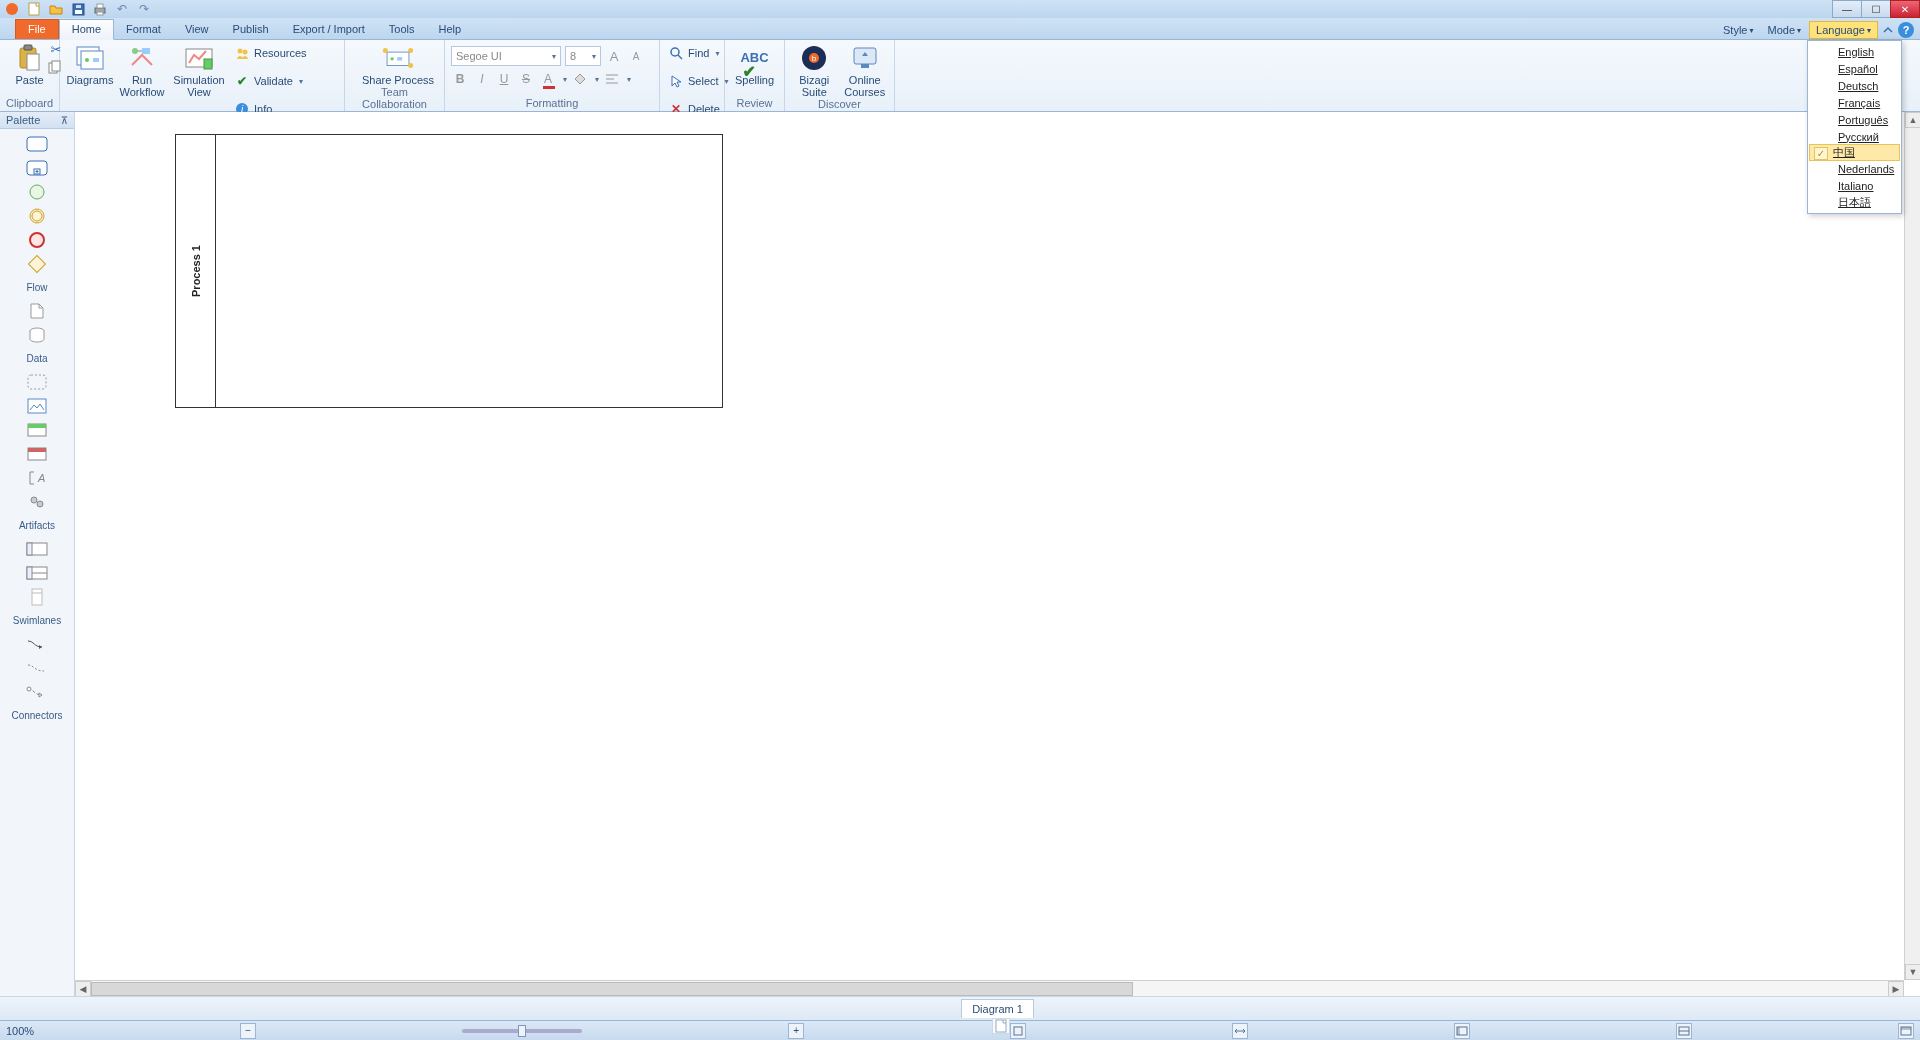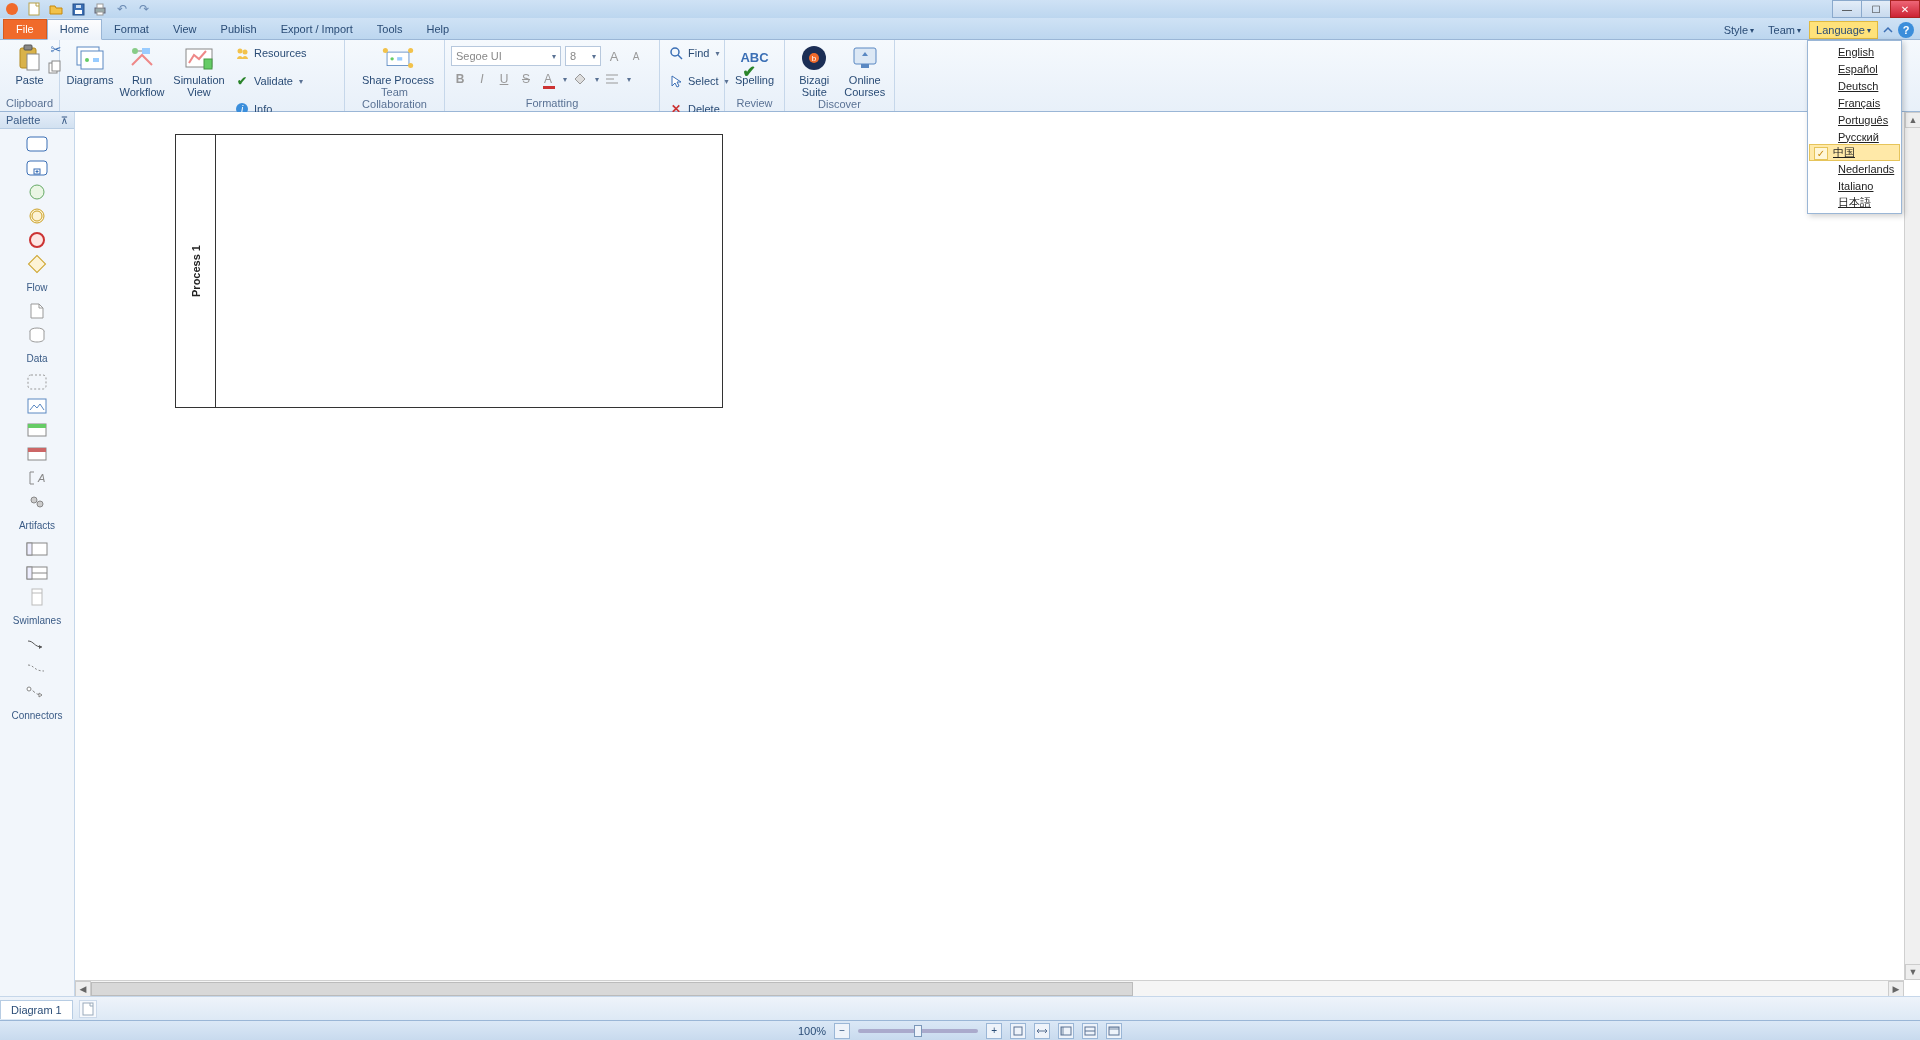--- a/index.html
+++ b/index.html
@@ -25,21 +25,21 @@
 
 .tabstrip {
   height: 22px;
   background: linear-gradient(to bottom,#cfe2f5,#bcd6ef);
   display:flex; align-items:flex-end;
   font-size:11px;
   border-bottom:1px solid #9ab6d6;
   position:relative;
 }
 .tabstrip .tab { padding: 3px 12px 4px; color:#2a4c76; cursor:default; }
-.tabstrip .tab.file { background:#f06a2b; color:#fff; border:1px solid #d45a1f; border-bottom:none; margin-left:3px; }
+.tabstrip .tab.file { background:#f06a2b; color:#fff; border:1px solid #d45a1f; border-bottom:none; margin-left:15px; }
 .tabstrip .tab.active { background: linear-gradient(#fdfdfe,#eef3fa); border:1px solid #9ab6d6; border-bottom:1px solid #eef3fa; margin-bottom:-1px; }
 .tabstrip .right { margin-left:auto; display:flex; align-items:center; gap:2px; padding-right:6px; }
 .tabstrip .rbtn { padding:2px 6px; font-size:11px; color:#2a4c76; display:flex; align-items:center; gap:2px;}
 .tabstrip .rbtn .dd { font-size:8px; }
 .tabstrip .rbtn.lang { background:#ffe27a; border:1px solid #e0b93f; }
 .tabstrip .helpicon { width:16px; height:16px; border-radius:50%; background:#3b8edb; color:#fff; font-size:11px; font-weight:bold; display:flex; align-items:center; justify-content:center; }
 
 
 .ribbon {
   height: 72px;
@@ -117,33 +117,35 @@
 }
 .vscroll .sarrow { width:16px; height:16px; font-size:9px; color:#666; background:#eee; border:1px solid #ccc; display:flex; align-items:center; justify-content:center;}
 .vscroll .strack { flex:1; position:relative;}
 
 
 .diagtabs {
   height:24px;
   background: linear-gradient(#eef3fa,#dde9f5);
   border-top:1px solid #c6d7ea;
   display:flex; align-items:center; font-size:11px; color:#2a4c76;
+  padding-left:75px;
+  flex-direction:column;
 }
 .diagtabs .dtab {
   background:#fff; border:1px solid #b7cce3; border-bottom:none;
   padding:3px 10px; margin-top:2px;
 }
 .diagtabs .dplus { width:18px; height:18px; margin-left:6px; display:flex; align-items:center; justify-content:center; color:#5a7294; border:1px solid #cbd9ea; background:#f6f9fd;}
 
 
 .statusbar {
   height:20px;
   background: linear-gradient(#dbe8f6,#c8daee);
   border-top:1px solid #9ab6d6;
-  display:flex; align-items:center; justify-content:center;
+  display:flex; align-items:center; justify-content:space-between;
   font-size:11px; color:#2a4c76; padding:0 6px; gap:8px;
 }
 .statusbar .zoomtrack { width:120px; height:4px; background:#aac; position:relative; border-radius:2px;}
 .statusbar .zoomtrack .zt { position:absolute; top:-4px; left:50%; width:8px; height:12px; background:#eef3fa; border:1px solid #7b97b9; transform:translateX(-50%);}
 .statusbar .sbtn { width:16px; height:16px; border:1px solid #9ab6d6; background:#eef3fa; display:flex; align-items:center; justify-content:center; font-size:10px;}
 
 
 .langmenu {
   position:absolute;
   top:40px; right:18px;
@@ -224,21 +226,21 @@
   <div class="tab">Publish</div>
   <div class="tab">Export / Import</div>
   <div class="tab">Tools</div>
   <div class="tab">Help</div>
   <div class="right">
     <div class="rbtn">
         <span>Style</span>
         <span class="dd">▾</span>
       </div>
     <div class="rbtn">
-        <span>Team</span>
+        <span>Mode</span>
         <span class="dd">▾</span>
       </div>
     <div class="rbtn lang">
         <span>Language</span>
         <span class="dd">▾</span>
       </div>
     <div class="rbtn" style="padding:2px;">
       <svg width="12" height="12" viewBox="0 0 12 12">
           <path d="M2 8 L6 4 L10 8" fill="none" stroke="#3b6fb5" stroke-width="1.5"></path>
         </svg>

